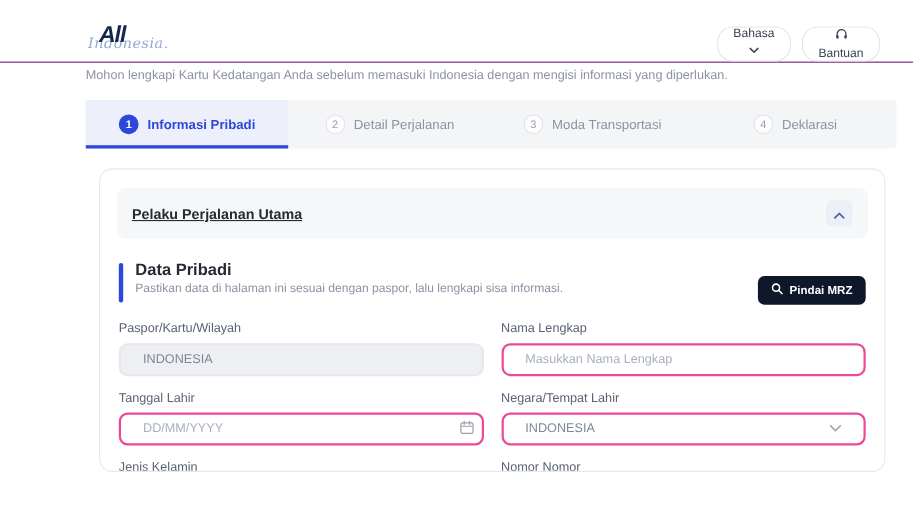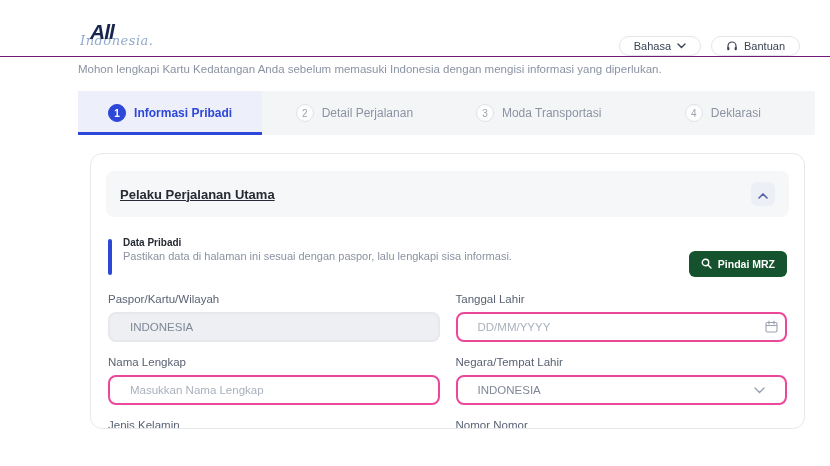--- a/index.html
+++ b/index.html
@@ -8,23 +8,23 @@
 
   
   .topbar { height:57px; display:flex; align-items:flex-end; justify-content:space-between;
     padding:0 30px 0 78px; border-bottom:1px solid #701a75; background:#fff; }
   .logo { position:relative; width:120px; height:40px; cursor:pointer; }
   .logo-all { position:absolute; left:12px; top:4px; font-weight:bold; font-style:italic;
     font-size:21px; color:#18254d; letter-spacing:-1px; }
   .logo-script { position:absolute; left:2px; top:17px; font-style:italic; font-size:13px;
     color:#92aacb; font-family:"DejaVu Serif", serif; letter-spacing:0.5px; }
   .topbar-actions { display:flex; gap:10px; }
-  .pill-btn { display:flex; align-items:center; gap:6px; height:20px; padding:0 14px;
+  .pill-btn { display:flex; align-items:center; gap:6px; height:32px; padding:0 14px;
     border:1px solid #e2e5ea; border-radius:14px; background:#fff; font-size:11px;
-    color:#3a4354; cursor:pointer; }
+    color:#3a4354; cursor:pointer;flex-direction:column; }
   .pill-btn svg { display:block; }
 
   
   .page { padding:0 15px 0 78px; }
   .page-title { margin-top:11px; font-size:16.5px; font-weight:bold; color:#20242c; }
   .page-sub { margin-top:6px; font-size:11.5px; color:#8b93a2; }
 
   
   .stepper { display:flex; margin-top:16px; width:737px; background:#f4f5f7; border-radius:2px; }
   .step { flex:1; height:44px; display:flex; align-items:center; justify-content:center;
@@ -44,24 +44,24 @@
     align-items:center; justify-content:space-between; padding:0 14px; cursor:pointer; }
   .collapse-head .ttl { font-size:13px; font-weight:bold; color:#252a33;text-decoration:underline; }
   .chev-btn { width:24px; height:24px; border-radius:6px; background:#eceff5; border:none;
     display:flex; align-items:center; justify-content:center; cursor:pointer; }
 
   
   .section-row { display:flex; justify-content:space-between; align-items:flex-start;
     margin-top:20px; padding:0 2px; }
   .section-left { display:flex; gap:11px; }
   .blue-bar { width:4px; height:36px; background:#2d47d9; border-radius:2px; margin-top:2px; }
-  .sec-title { font-size:10px; font-weight:bold; color:#252a33; }
+  .sec-title { font-size:15px; font-weight:bold; color:#252a33; }
   .sec-desc { font-size:11px; color:#8b93a2; margin-top:2px; }
   .mrz-btn { display:flex; align-items:center; gap:6px; height:26px; padding:0 12px;
-    background:#14532d; border:none; border-radius:6px; color:#fff; font-size:10.5px;
+    background:#0f172a; border:none; border-radius:6px; color:#fff; font-size:10.5px;
     font-weight:bold; cursor:pointer; margin-top:14px; }
 
   
   .form-grid { display:grid; grid-template-columns:1fr 1fr; column-gap:16px; row-gap:14px;
     margin-top:16px; padding:0 2px; }
   .field label { display:block; font-size:11.5px; color:#596273; margin-bottom:7px; }
   .input { position:relative; }
   .input input, .input .sel { width:100%; height:30px; border:2px solid #ec4899;
     border-radius:8px; padding:0 20px; font-size:11.5px; color:#454e5e; background:#fff;
     font-family:"Liberation Sans", sans-serif; display:flex; align-items:center; }
@@ -158,41 +158,41 @@
     <div class="form-grid">
 
       <div class="field">
         <label>Paspor/Kartu/Wilayah</label>
         <div class="input">
           <input type="text" disabled="" value="INDONESIA" style="">
         </div>
       </div>
 
       <div class="field">
+        <label>Nama Lengkap</label>
+        <div class="input">
+          <input type="text" placeholder="Masukkan Nama Lengkap" style="">
+        </div>
+      </div>
+
+      <div class="field">
         <label>Tanggal Lahir</label>
         <div class="input">
           <input type="text" placeholder="DD/MM/YYYY" style="">
           <span class="icon-right">
             <svg width="13" height="13" viewBox="0 0 13 13">
                 <rect x="1" y="2.5" width="11" height="9.5" rx="1.5" fill="none" stroke="#9aa2b0" stroke-width="1.1"></rect>
                 <path d="M1 5.5h11" stroke="#9aa2b0" stroke-width="1.1"></path>
                 <path d="M4 1v3M9 1v3" stroke="#9aa2b0" stroke-width="1.1" stroke-linecap="round"></path>
               </svg>
           </span>
         </div>
       </div>
 
       <div class="field">
-        <label>Nama Lengkap</label>
-        <div class="input">
-          <input type="text" placeholder="Masukkan Nama Lengkap" style="">
-        </div>
-      </div>
-
-      <div class="field">
         <label>Negara/Tempat Lahir</label>
         <div class="input">
           <div class="sel">
             <span>INDONESIA</span>
             <span>
               <svg width="11" height="7" viewBox="0 0 11 7">
                   <path d="M1 1l4.5 4.5L10 1" fill="none" stroke="#9aa2b0" stroke-width="1.4" stroke-linecap="round"></path>
                 </svg>
             </span>
           </div>

